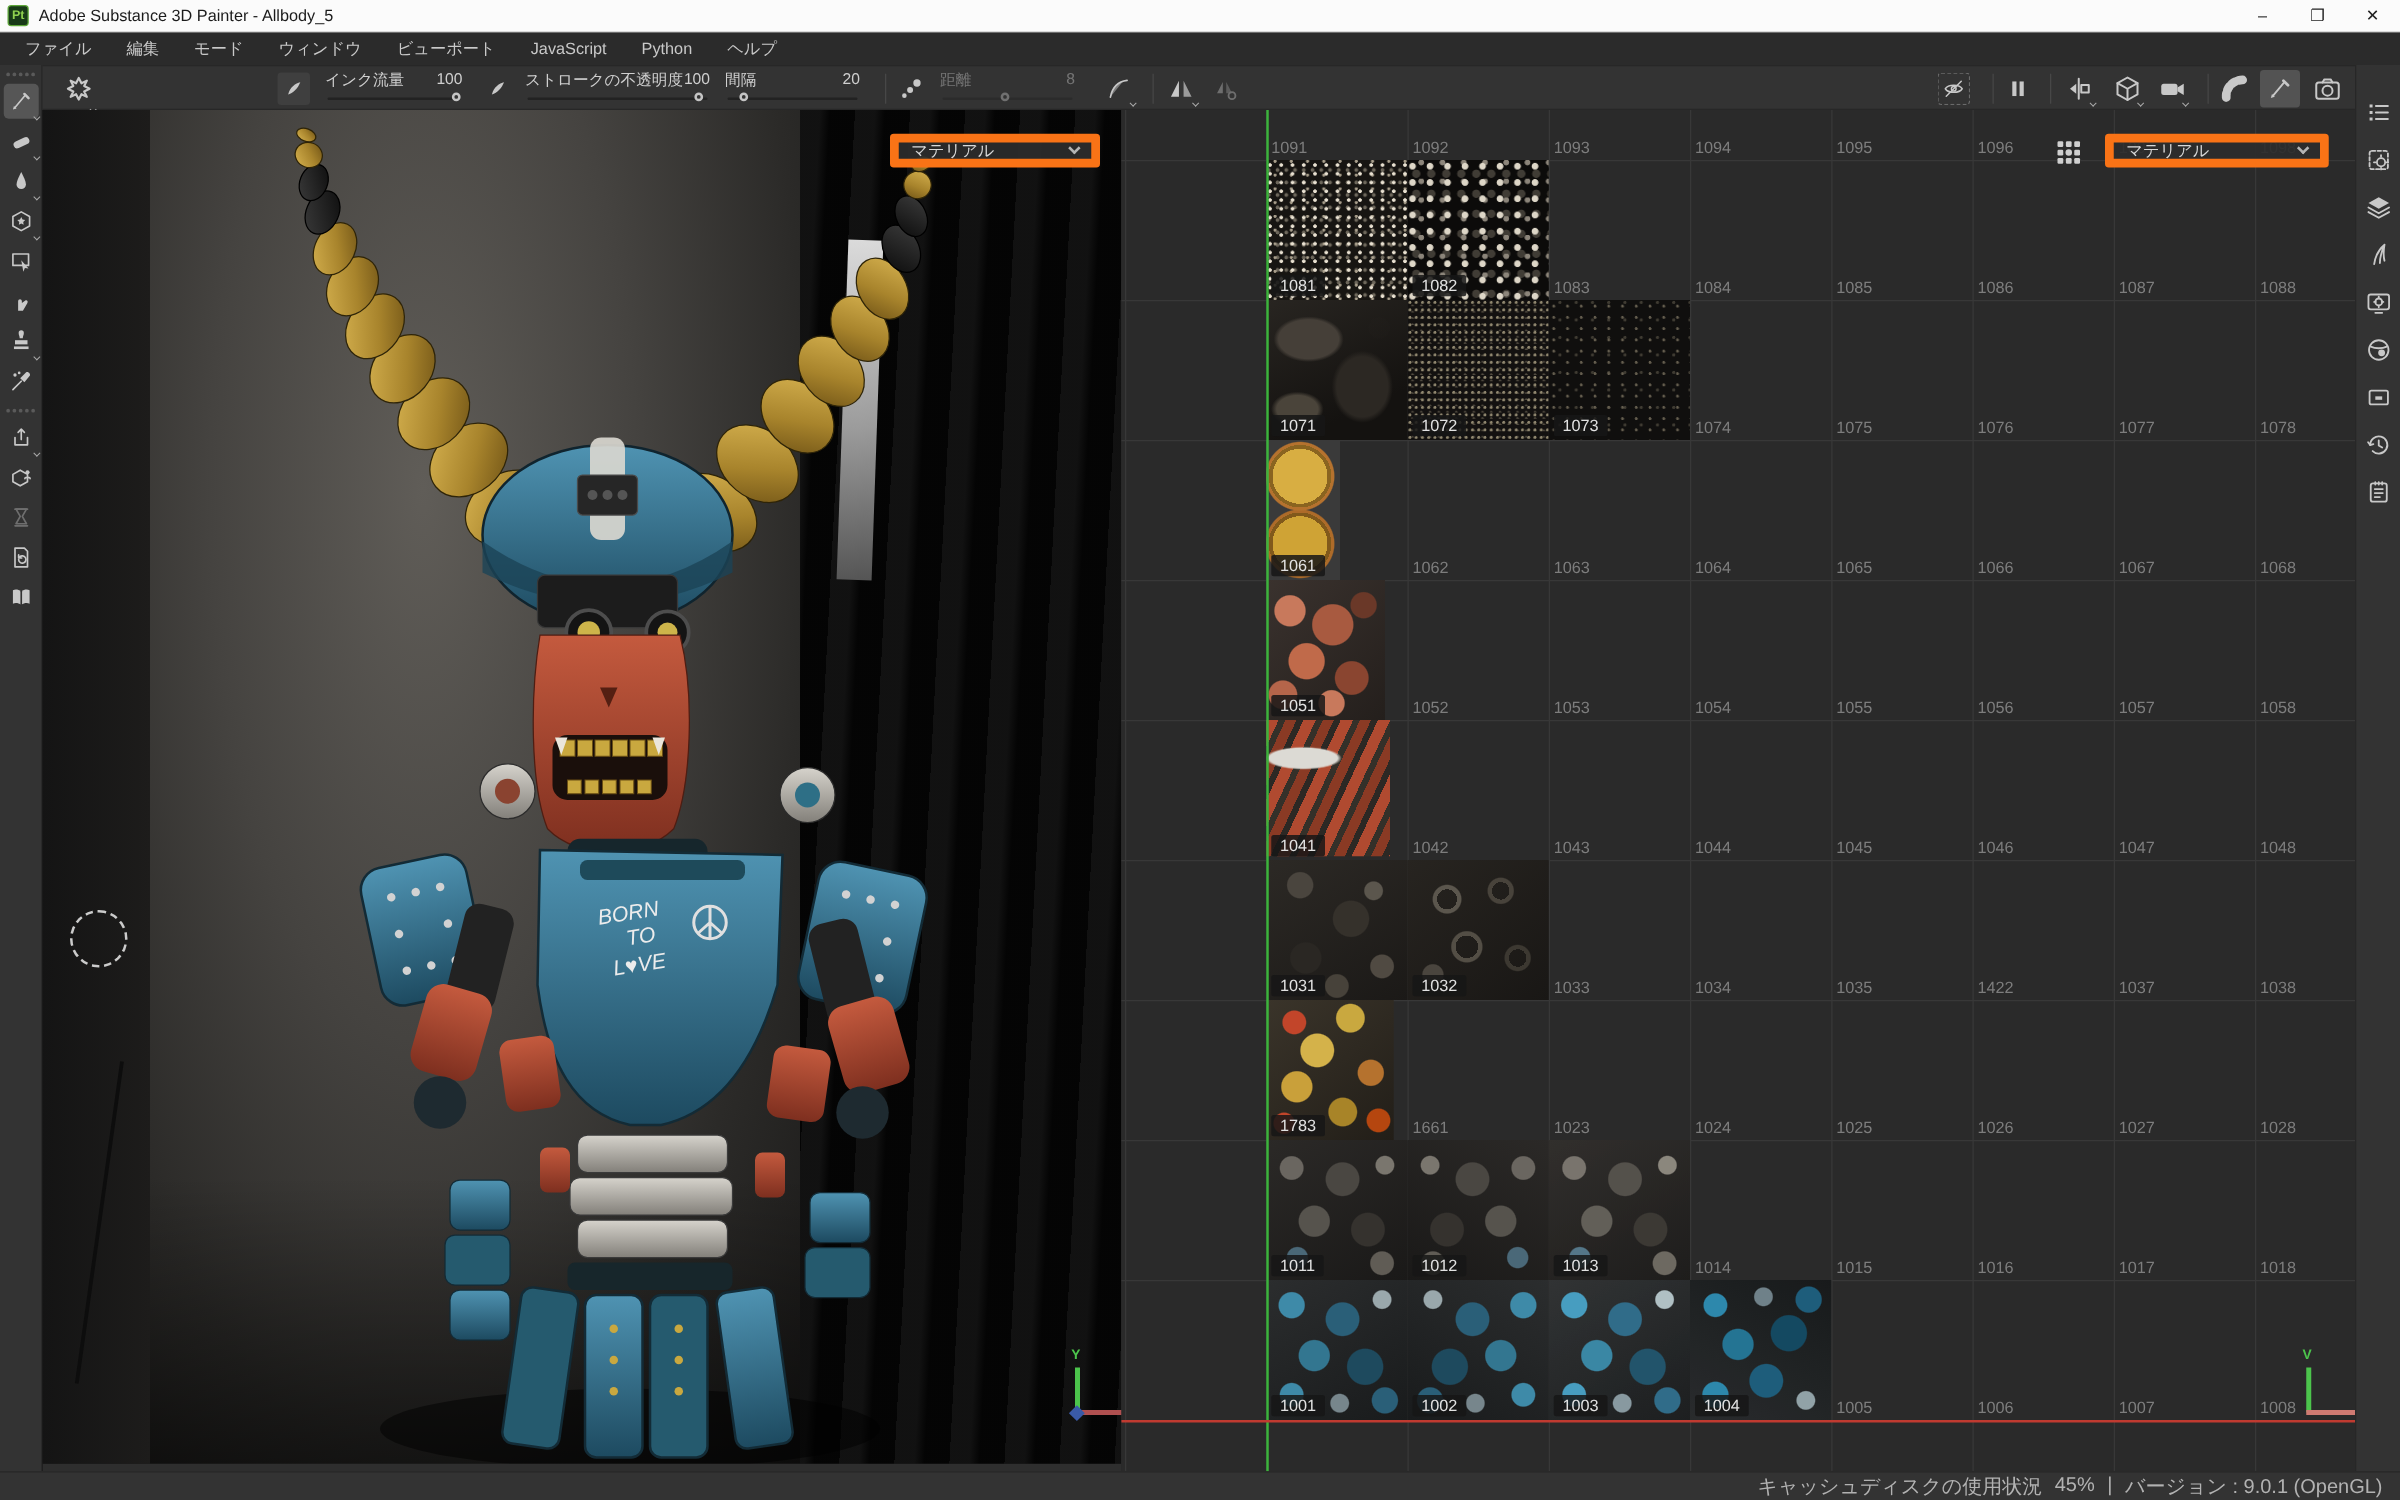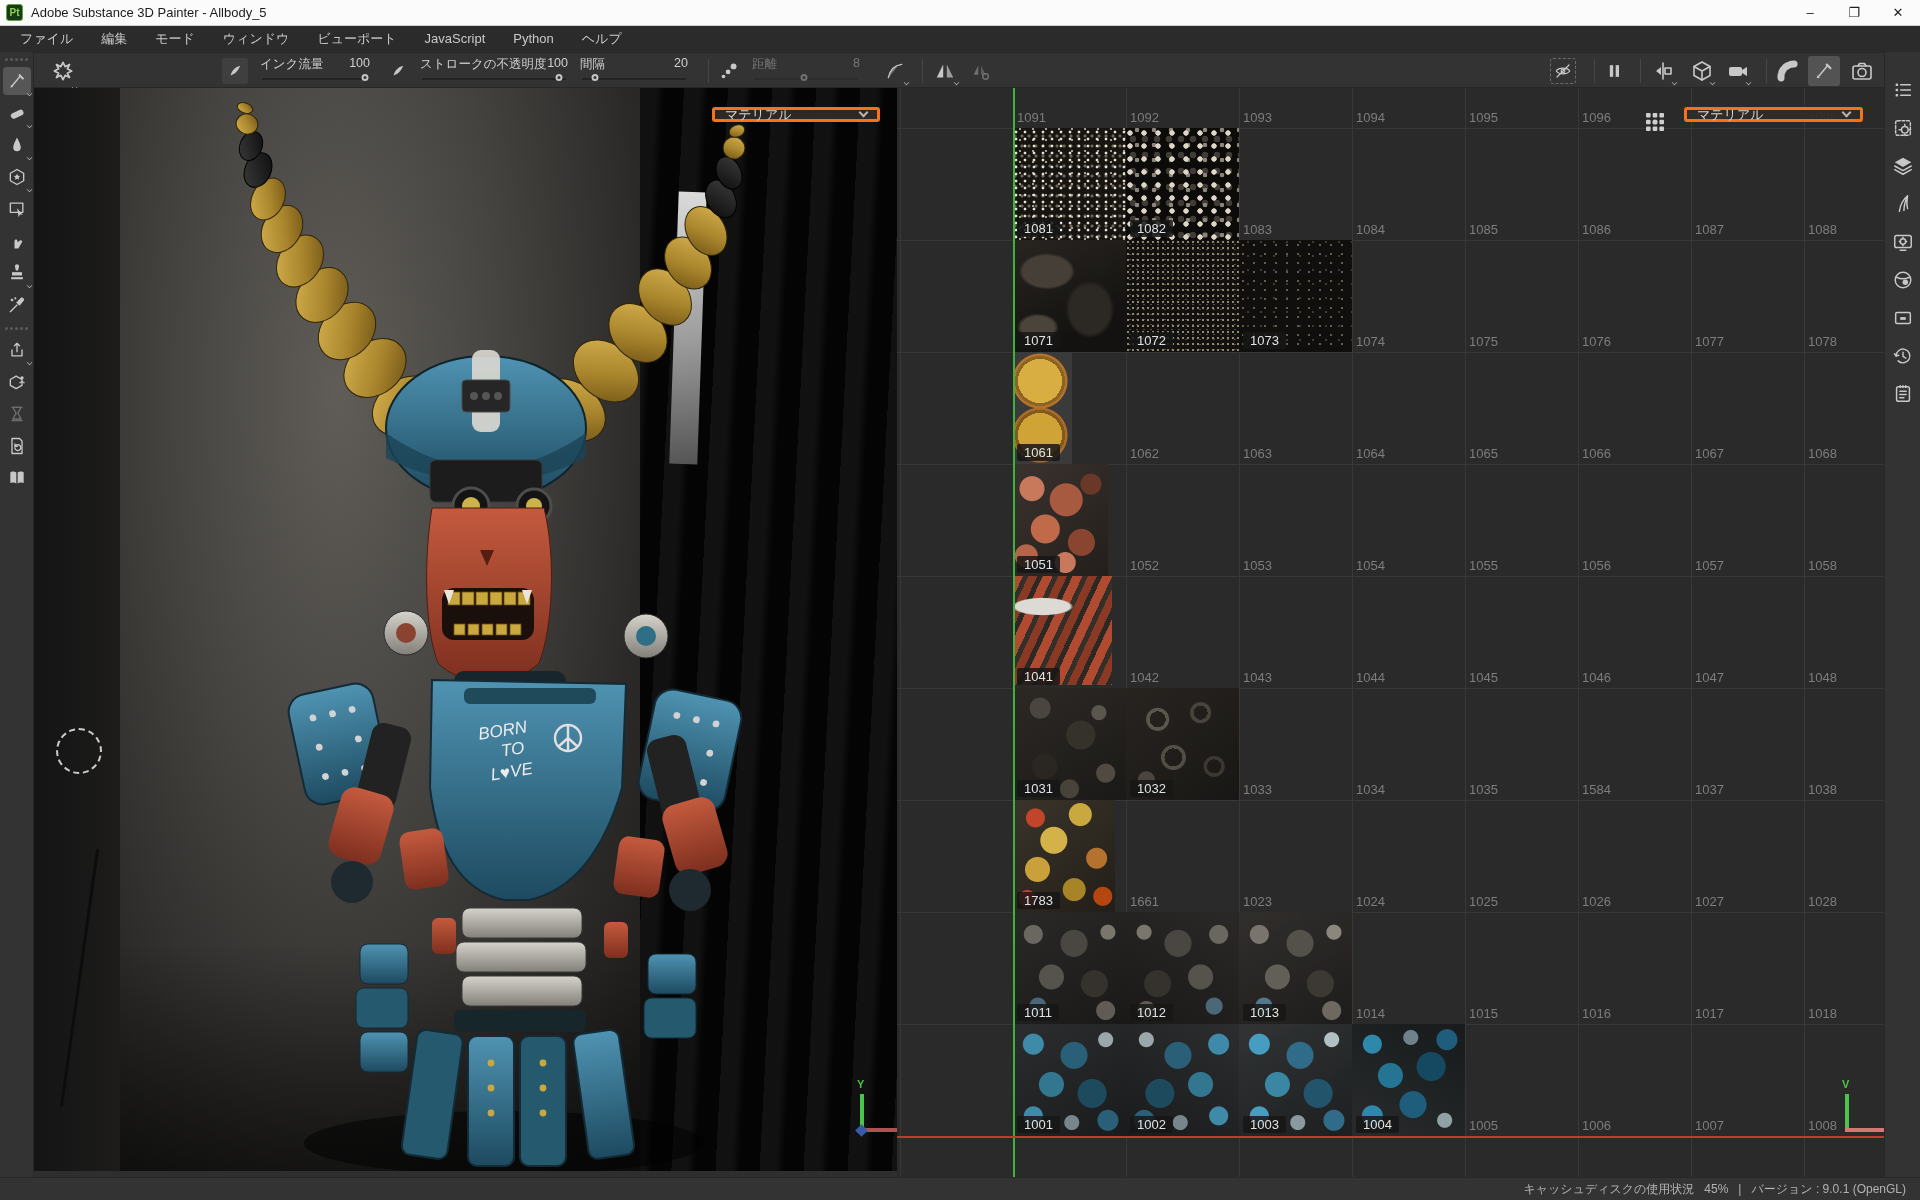--- a/index.html
+++ b/index.html
@@ -47,21 +47,21 @@
   
   .vp3d{position:absolute;left:34px;top:88px;width:863px;height:1089px;background:#0a0a0a;overflow:hidden;}
   .backdrop{position:absolute;left:86px;top:0;width:520px;bottom:6px;background:radial-gradient(ellipse at 42% 28%,#605d58 0%,#454340 40%,#2b2a28 72%,#1a1918 100%);}
   .curtain{position:absolute;left:606px;right:0;top:0;bottom:6px;background:repeating-linear-gradient(93deg,rgba(26,26,26,.55) 0 16px,rgba(4,4,4,.9) 24px 44px),#070707;}
   .leftdark{position:absolute;left:0;top:0;width:86px;bottom:6px;background:linear-gradient(90deg,#141414,#1d1c1b);}
   .standline{position:absolute;left:44px;top:760px;width:3px;height:260px;background:#0d0d0d;transform:rotate(8deg);}
   .softbox{position:absolute;left:640px;top:104px;width:28px;height:272px;background:linear-gradient(180deg,#ececec,#a8a8a8 55%,#5c5c5c);transform:rotate(2deg);opacity:.92;}
   .floorshade{position:absolute;left:86px;width:520px;bottom:6px;height:230px;background:linear-gradient(180deg,rgba(0,0,0,0),rgba(0,0,0,.55));}
   .vstrip{position:absolute;left:0;right:0;bottom:0;height:6px;background:#2e2e2e;}
   .brush-cursor{position:absolute;left:22px;top:640px;width:46px;height:46px;border:2px dashed rgba(235,235,235,.85);border-radius:50%;}
-  .dropdown{position:absolute;height:15px;background:rgba(44,44,44,.93);border:3px solid #f97316;border-radius:3px;display:flex;align-items:center;justify-content:space-between;padding:0 10px;z-index:20;}
+  .dropdown{position:absolute;height:27px;background:rgba(44,44,44,.93);border:7px solid #f97316;border-radius:3px;display:flex;align-items:center;justify-content:space-between;padding:0 10px;z-index:20;}
   .dropdown span{font-size:13px;color:#d8d8d8;}
   .chev{width:7px;height:7px;border-right:2px solid #b5b5b5;border-bottom:2px solid #b5b5b5;transform:rotate(45deg);margin-top:-4px;}
   .gizmo{position:absolute;width:60px;height:60px;z-index:15;}
   .gz-v{position:absolute;left:14px;top:10px;width:4px;height:36px;}
   .gz-h{position:absolute;left:14px;top:44px;width:40px;height:4px;}
   .gz-lbl{position:absolute;font-size:11px;font-weight:bold;}
 
   
   .vp2d{position:absolute;left:897px;top:88px;width:987px;height:1089px;background:#2a2a2a;overflow:hidden;}
   .gl-v{position:absolute;top:0;bottom:0;width:1px;background:#383838;z-index:1;}
@@ -89,21 +89,21 @@
   .v3{filter:brightness(1.14);}
   .v4{filter:brightness(.96) saturate(1.25);transform:scaleY(-1);}
   .udim-info{position:absolute;z-index:20;}
 
   
   .dock{position:absolute;right:0;top:52px;bottom:23px;width:36px;background:#333;border-left:1px solid #272727;display:flex;flex-direction:column;align-items:center;}
   .dock .tool{margin:5px 0;}
 
   
   .statusbar{position:absolute;left:0;bottom:0;width:1920px;height:23px;background:#333;border-top:1px solid #272727;display:flex;align-items:center;justify-content:flex-end;padding-right:14px;gap:10px;}
-  .statusbar span{font-size:12px;color:#b2b2b2;}
+  .statusbar span{font-size:16px;color:#b2b2b2;}
 </style>
 </head>
 <body>
 
 <div class="screen">
 
   <div class="titlebar">
     <div class="pt-logo">Pt</div>
     <div class="win-title">Adobe Substance 3D Painter - Allbody_5</div>
     <div class="win-controls">
@@ -783,21 +783,21 @@
         <div class="tile" style="left: 342px; top: 600px;">
           <span class="tlabel">1033</span>
         </div>
         <div class="tile" style="left: 455px; top: 600px;">
           <span class="tlabel">1034</span>
         </div>
         <div class="tile" style="left: 568px; top: 600px;">
           <span class="tlabel">1035</span>
         </div>
         <div class="tile" style="left: 681px; top: 600px;">
-          <span class="tlabel">1584</span>
+          <span class="tlabel">1422</span>
         </div>
         <div class="tile" style="left: 794px; top: 600px;">
           <span class="tlabel">1037</span>
         </div>
         <div class="tile" style="left: 907px; top: 600px;">
           <span class="tlabel">1038</span>
         </div>
         <div class="tile" style="left: 116px; top: 712px;">
           <div class="tex tex-parts-gold"></div>
           <span class="tlabel chip">1783</span>

